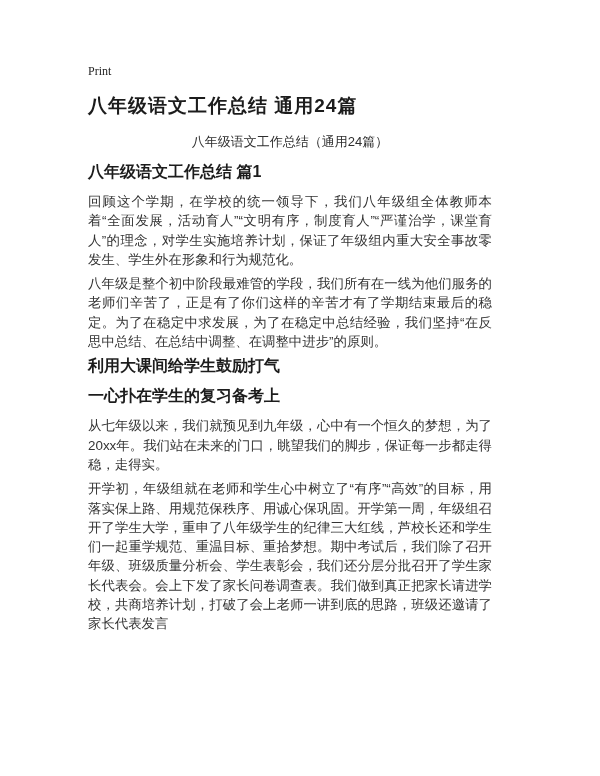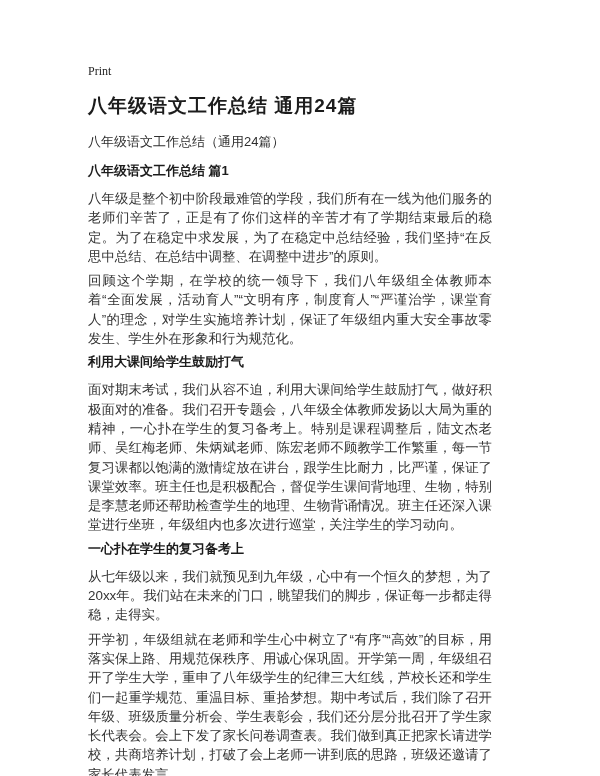--- a/index.html
+++ b/index.html
@@ -32,23 +32,24 @@
     font-weight: bold;
     text-align: left;
     color: #1c1c1c;
     letter-spacing: 1px;
     margin: 0 0 15px 0;
   }
   .doc-subtitle {
     font-size: 13px;
     color: #2e2e2e;
     margin: 0 0 11px 0;
+    text-align: center;
   }
   .doc-heading {
-    font-size: 13px;
+    font-size: 16px;
     font-weight: bold;
     color: #1c1c1c;
     margin: 3px 0 9px 0;
   }
   .doc-para {
     font-size: 13.4px;
     line-height: 19.3px;
     color: #333333;
     text-align: justify;
     margin: 0 0 5px 0;
@@ -61,28 +62,27 @@
 <div class="page">
 
   <div class="print-label">Print</div>
 
   <h1 class="doc-title">八年级语文工作总结 通用24篇</h1>
 
   <div class="doc-subtitle">八年级语文工作总结（通用24篇）</div>
 
   <h2 class="doc-heading">八年级语文工作总结 篇1</h2>
 
+  <p class="doc-para">回顾这个学期，在学校的统一领导下，我们八年级组全体教师本着“全面发展，活动育人”“文明有序，制度育人”“严谨治学，课堂育人”的理念，对学生实施培养计划，保证了年级组内重大安全事故零发生、学生外在形象和行为规范化。</p>
+
   <p class="doc-para">八年级是整个初中阶段最难管的学段，我们所有在一线为他们服务的老师们辛苦了，正是有了你们这样的辛苦才有了学期结束最后的稳定。为了在稳定中求发展，为了在稳定中总结经验，我们坚持“在反思中总结、在总结中调整、在调整中进步”的原则。</p>
-
-  <p class="doc-para">回顾这个学期，在学校的统一领导下，我们八年级组全体教师本着“全面发展，活动育人”“文明有序，制度育人”“严谨治学，课堂育人”的理念，对学生实施培养计划，保证了年级组内重大安全事故零发生、学生外在形象和行为规范化。</p>
 
   <h2 class="doc-heading">利用大课间给学生鼓励打气</h2>
 
 
-  <p class="doc-para">面对期末考试，我们从容不迫，利用大课间给学生鼓励打气，做好积极面对的准备。我们召开专题会，八年级全体教师发扬以大局为重的精神，一心扑在学生的复习备考上。特别是课程调整后，陆文杰老师、吴红梅老师、朱炳斌老师、陈宏老师不顾教学工作繁重，每一节复习课都以饱满的激情绽放在讲台，跟学生比耐力，比严谨，保证了课堂效率。班主任也是积极配合，督促学生课间背地理、生物，特别是李慧老师还帮助检查学生的地理、生物背诵情况。班主任还深入课堂进行坐班，年级组内也多次进行巡堂，关注学生的学习动向。</p>
 
   <h2 class="doc-heading">一心扑在学生的复习备考上</h2>
 
   <p class="doc-para">从七年级以来，我们就预见到九年级，心中有一个恒久的梦想，为了20xx年。我们站在未来的门口，眺望我们的脚步，保证每一步都走得稳，走得实。</p>
 
   <p class="doc-para">开学初，年级组就在老师和学生心中树立了“有序”“高效”的目标，用落实保上路、用规范保秩序、用诚心保巩固。开学第一周，年级组召开了学生大学，重申了八年级学生的纪律三大红线，芦校长还和学生们一起重学规范、重温目标、重拾梦想。期中考试后，我们除了召开年级、班级质量分析会、学生表彰会，我们还分层分批召开了学生家长代表会。会上下发了家长问卷调查表。我们做到真正把家长请进学校，共商培养计划，打破了会上老师一讲到底的思路，班级还邀请了家长代表发言</p>
 
 </div>
 
 </body></html>

